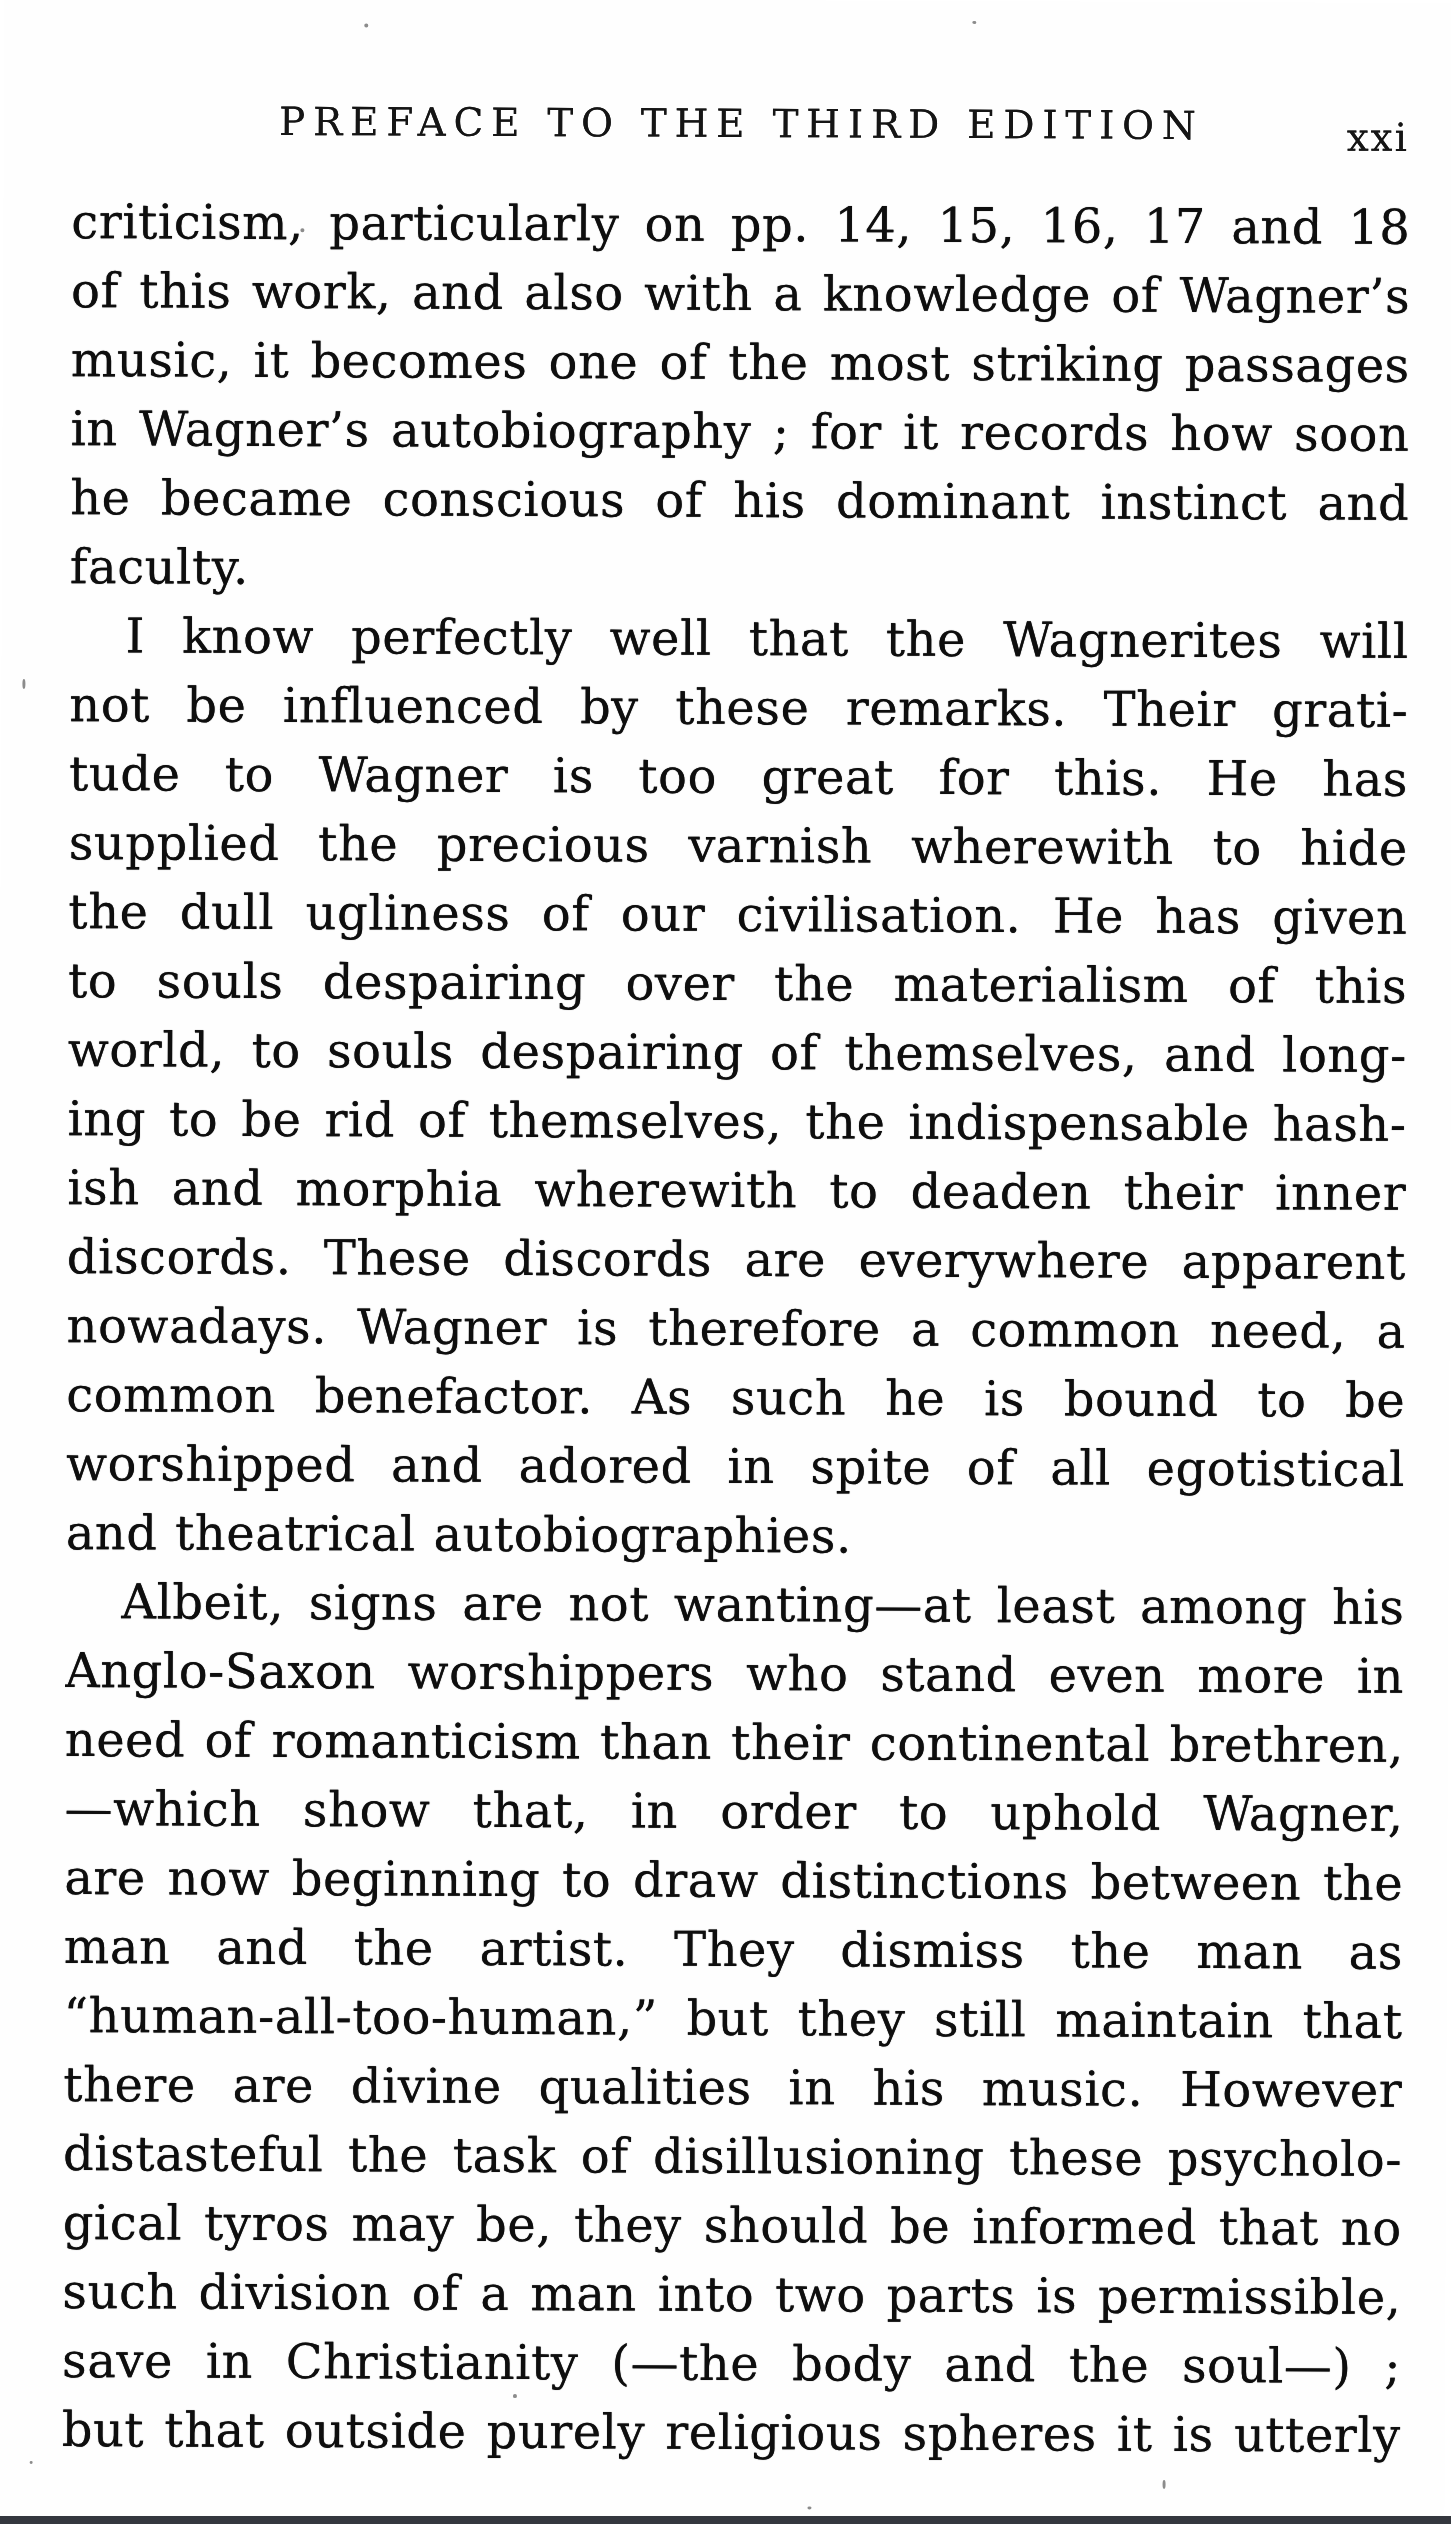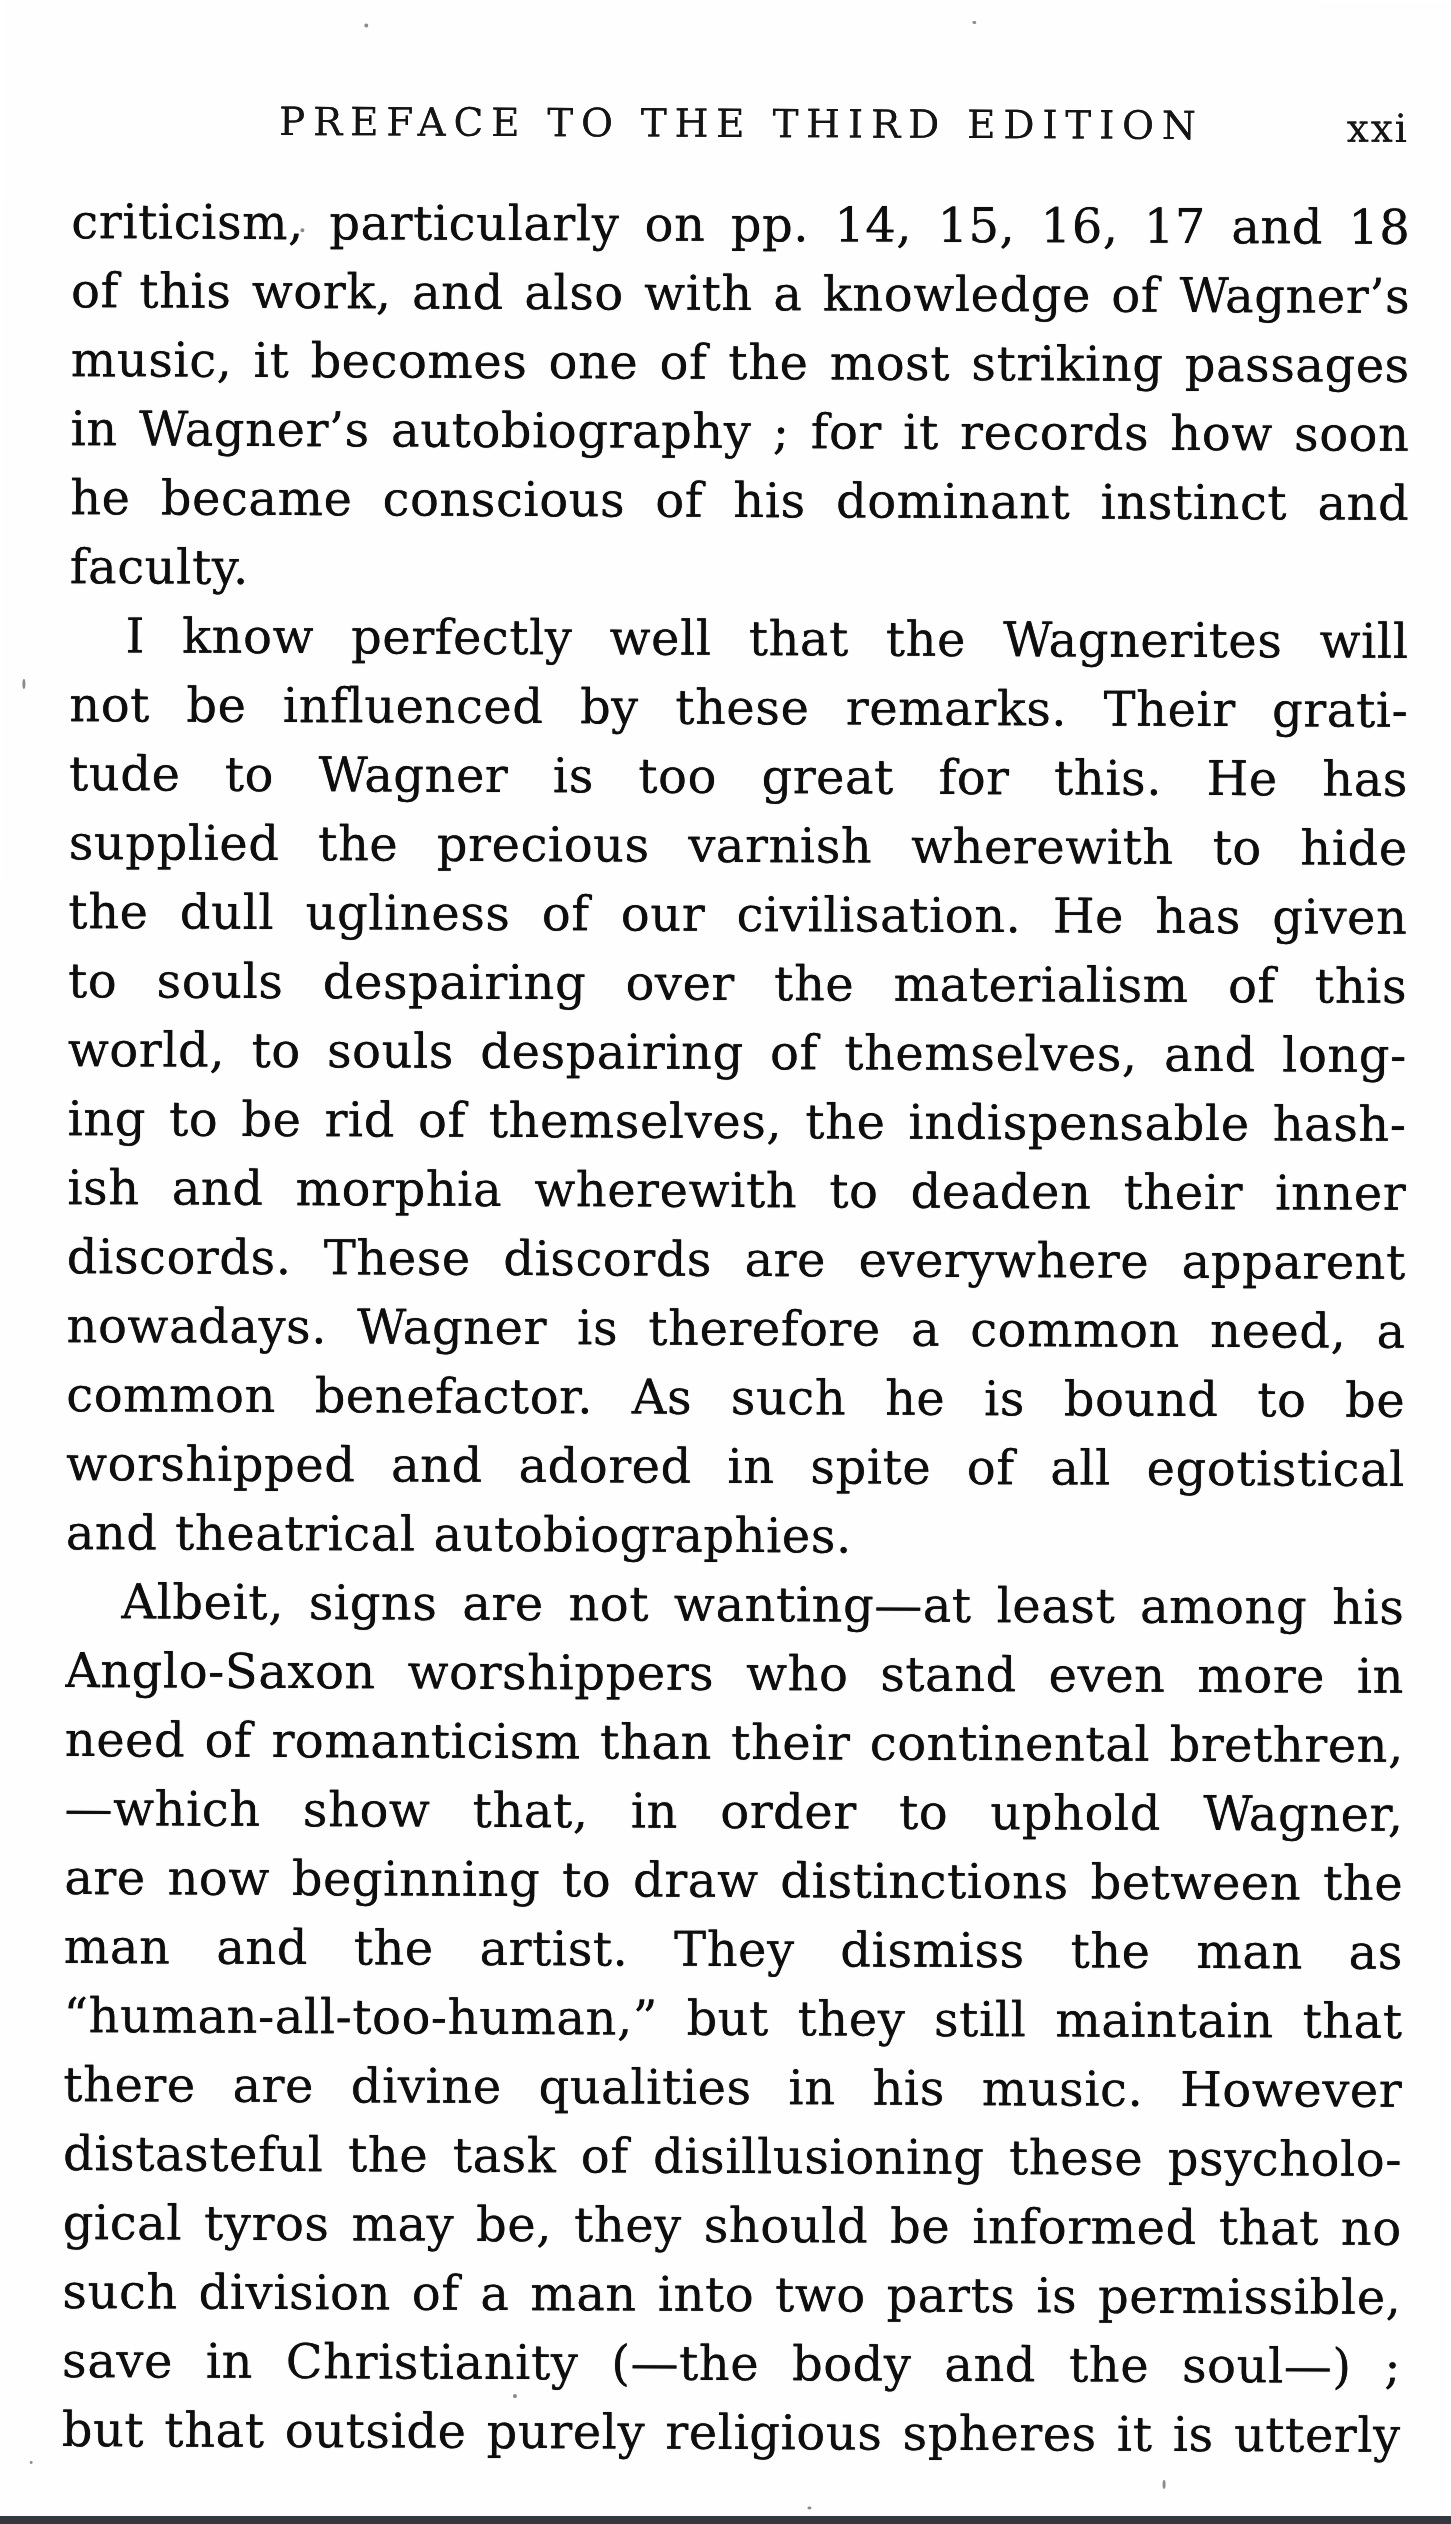--- a/index.html
+++ b/index.html
@@ -31,21 +31,21 @@
     text-align: center;
     font-size: 39px;
     letter-spacing: 7.7px;
     white-space: nowrap;
     color: #151515;
     text-shadow: 0 0 0.6px rgba(10,10,10,0.85);
   }
   .folio {
     position: absolute;
     right: 1.9px;
-    top: 2px;
+    top: 11px;
     font-size: 39px;
     letter-spacing: 1.9px;
     color: #151515;
     text-shadow: 0 0 0.6px rgba(10,10,10,0.85);
   }
   .body-text {
     position: absolute;
     top: 190px;
     left: 68px;
     right: 44px;

